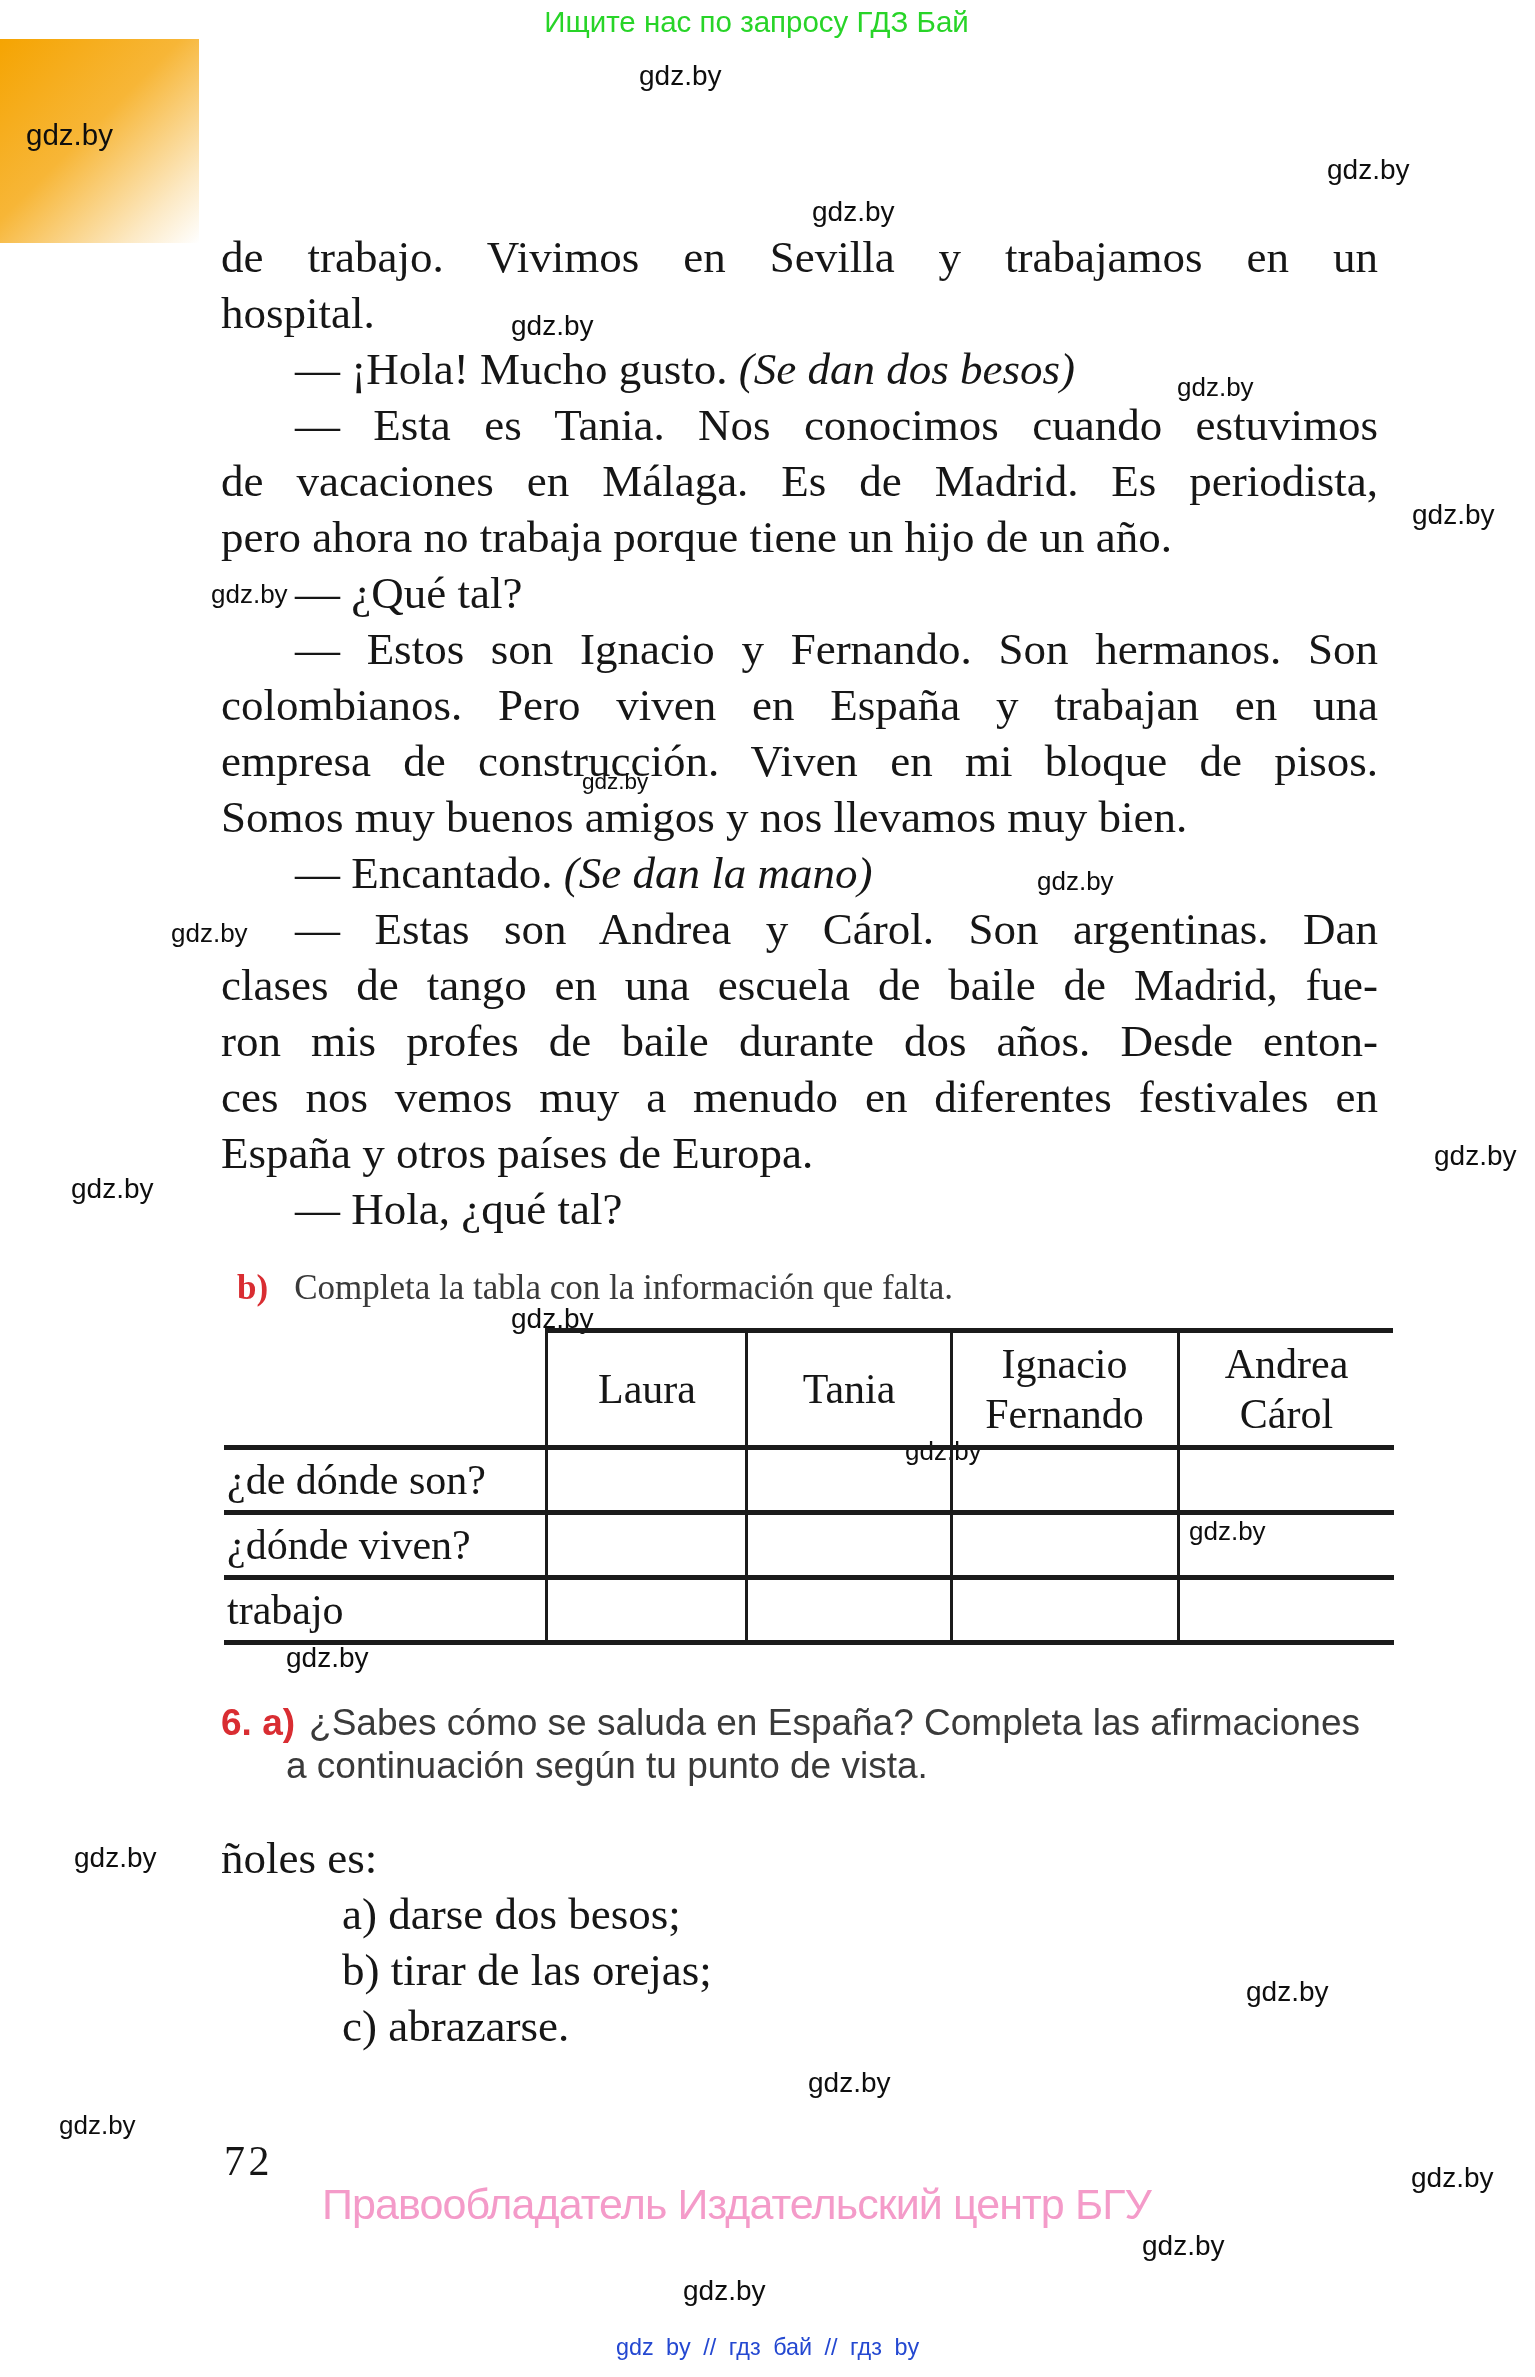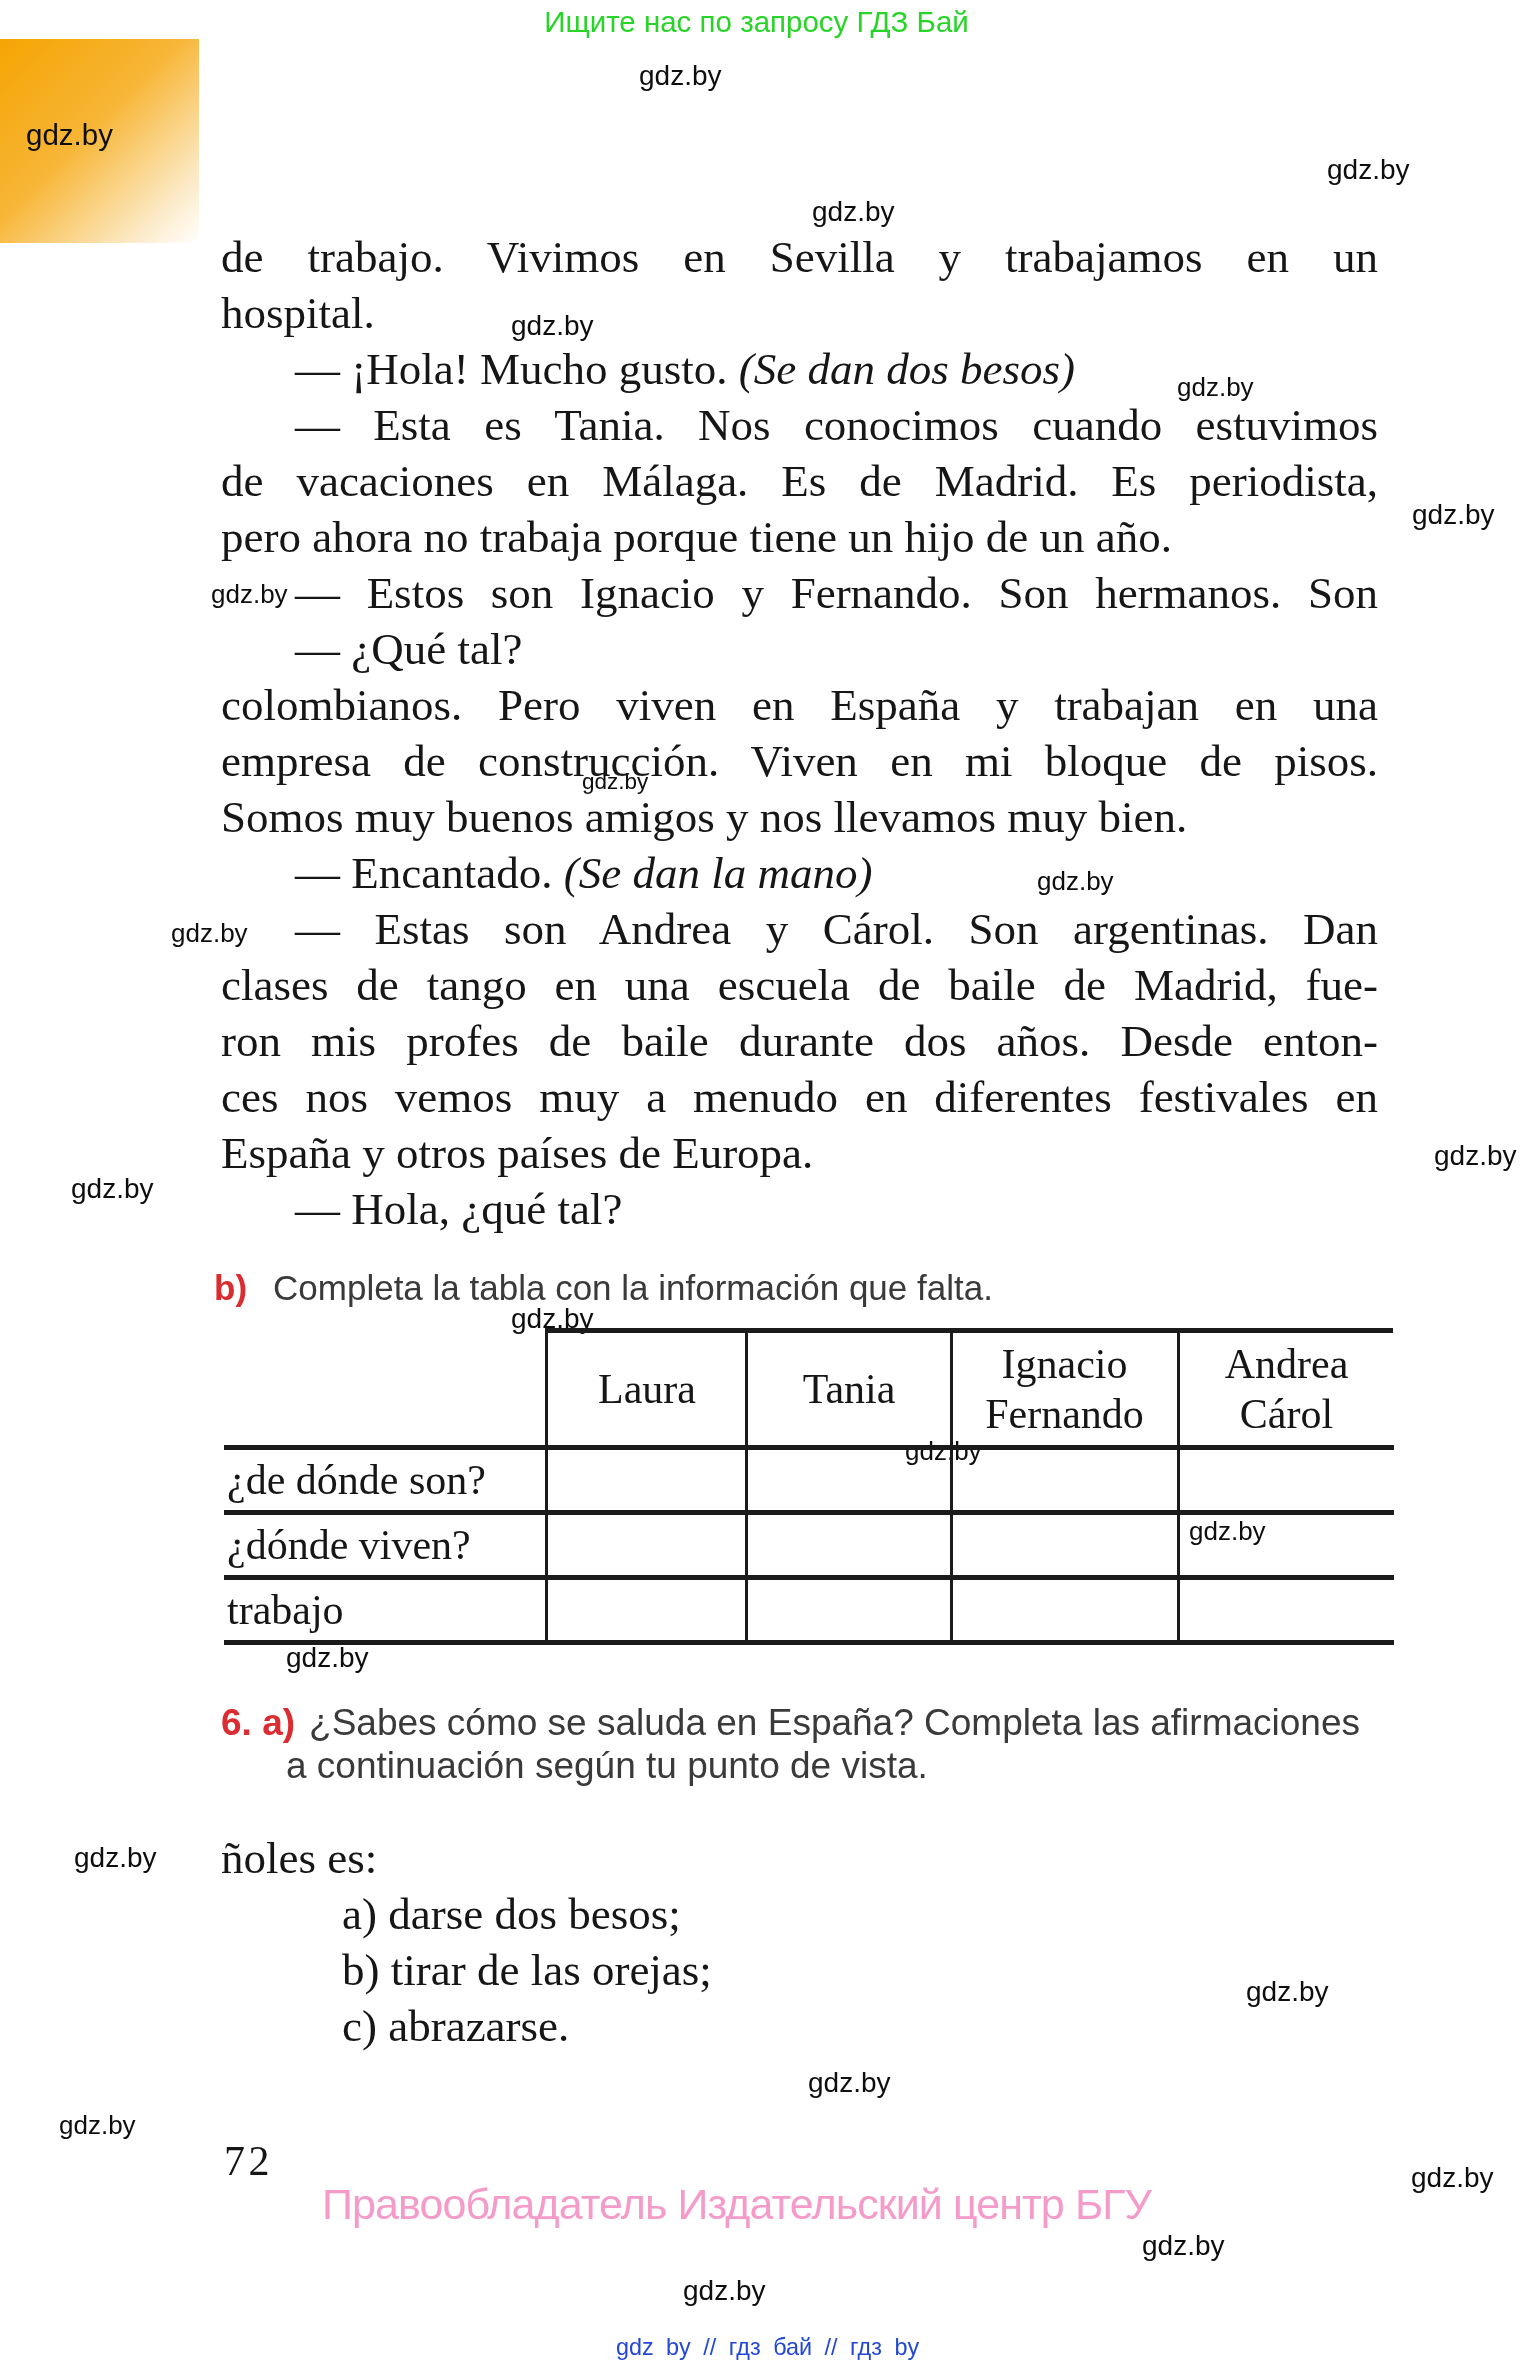--- a/index.html
+++ b/index.html
@@ -44,22 +44,22 @@
     color: #161616;
   }
   .ln { text-align: left; }
   .ln.just { text-align: justify; text-align-last: justify; }
   .ln.ind { text-indent: 74px; }
   .it { font-style: italic; }
 
   
   .exb {
     position: absolute;
-    left: 214px; top: 1268px;
-    font-family: Liberation Sans, sans-serif;
+    left: 237px; top: 1268px;
+    font-family: Liberation Serif, serif;
     font-size: 35px;
     color: #3a3a3a;
     white-space: nowrap;
     text-align: center;
   }
   .red-label { color: var(--red, #d92d32); font-weight: bold; margin-right: 26px; }
 
   
   .tline { position: absolute; background: #1b1b1b; }
   .tl-h { height: 5.2px; }
@@ -166,22 +166,22 @@
       <span class="wm" style="left: 683px; top: 2277px; font-size: 28px;">gdz.by</span>
     </div>
 
   <div class="dialogue" id="dialogue">
       <div class="ln just"><span>de trabajo. Vivimos en Sevilla y trabajamos en un</span></div>
       <div class="ln"><span>hospital.</span></div>
       <div class="ln ind"><span>— ¡Hola! Mucho gusto. </span><span class="it">(Se dan dos besos)</span></div>
       <div class="ln ind just"><span>— Esta es Tania. Nos conocimos cuando estuvimos</span></div>
       <div class="ln just"><span>de vacaciones en Málaga. Es de Madrid. Es periodista,</span></div>
       <div class="ln"><span>pero ahora no trabaja porque tiene un hijo de un año.</span></div>
+      <div class="ln ind"><span>— ¿Qué tal?</span></div>
       <div class="ln ind just"><span>— Estos son Ignacio y Fernando. Son hermanos. Son</span></div>
-      <div class="ln ind"><span>— ¿Qué tal?</span></div>
       <div class="ln just"><span>colombianos. Pero viven en España y trabajan en una</span></div>
       <div class="ln just"><span>empresa de construcción. Viven en mi bloque de pisos.</span></div>
       <div class="ln"><span>Somos muy buenos amigos y nos llevamos muy bien.</span></div>
       <div class="ln ind"><span>— Encantado. </span><span class="it">(Se dan la mano)</span></div>
       <div class="ln ind just"><span>— Estas son Andrea y Cárol. Son argentinas. Dan</span></div>
       <div class="ln just"><span>clases de tango en una escuela de baile de Madrid, fue-</span></div>
       <div class="ln just"><span>ron mis profes de baile durante dos años. Desde enton-</span></div>
       <div class="ln just"><span>ces nos vemos muy a menudo en diferentes festivales en</span></div>
       <div class="ln"><span>España y otros países de Europa.</span></div>
       <div class="ln ind"><span>— Hola, ¿qué tal?</span></div>

